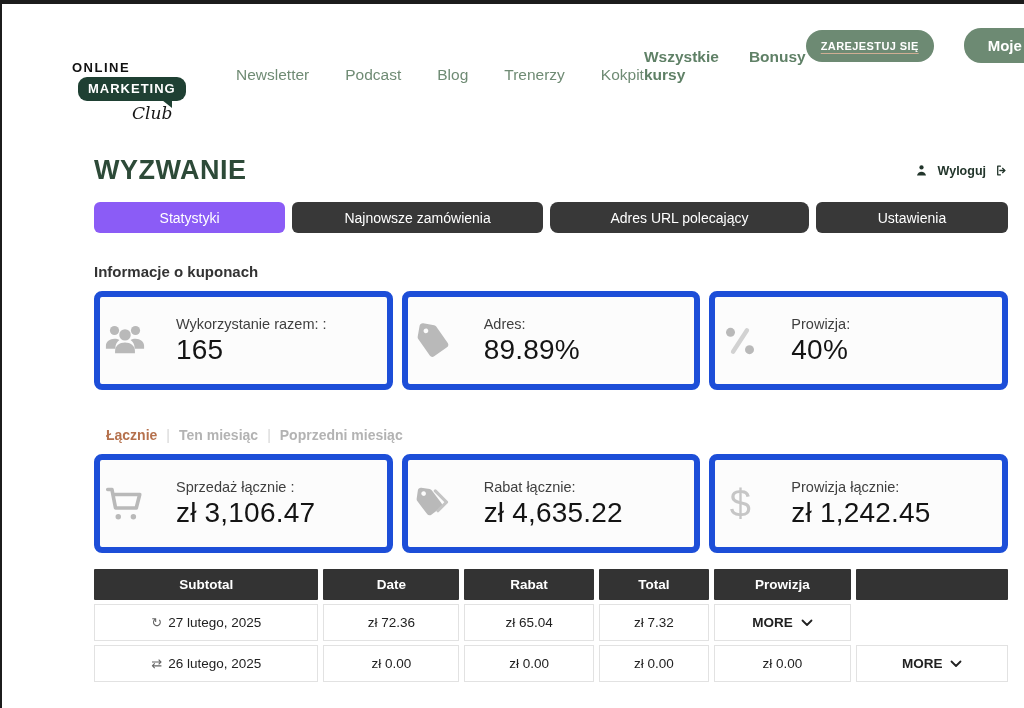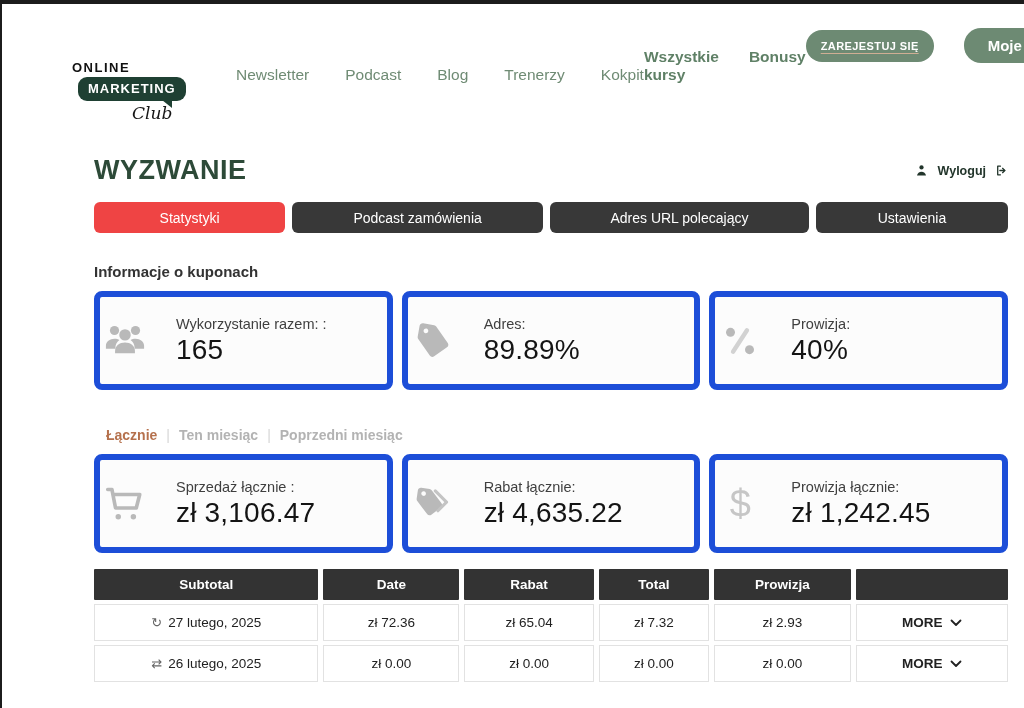--- a/index.html
+++ b/index.html
@@ -48,22 +48,22 @@
   .title-row { display:flex; justify-content:space-between; align-items:center; }
   .page-title { font-size:27px; font-weight:800; color:#2d4a38; letter-spacing:.5px; }
   .logout { display:flex; align-items:center; gap:9px; cursor:pointer; }
   .logout-label { font-size:12.5px; font-weight:700; color:#22352b; }
 
   .tabs { display:flex; gap:7px; margin-top:16px; }
   .tab {
     border-radius:6px; background:#383838; color:#fff; font-size:14px;
     height:31px; display:flex; align-items:center; justify-content:center; cursor:pointer;
   }
-  .tab.active { background:#ef4444; }
-  .tab-1 { flex:192 0 0; } .tab-2 { flex:252 0 0; } .tab-3 { flex:260 0 0; } .tab-4 { flex:193 0 0; }
+  .tab.active { background:#8b5cf6; }
+  .tab-1 { flex:192 0 0; } .tab-2 { flex:252 0 0; } .tab-3 { flex:260 0 0;border-radius:8px; } .tab-4 { flex:193 0 0; }
 
   .section-heading { margin-top:30px; font-size:15px; font-weight:700; color:#333; }
 
   .card-row { display:flex; gap:9px; margin-top:11px; }
   .stat-card {
     flex:1; height:99px; background:#fcfcfc; border:6px solid #1d4ed8; border-radius:8px;
     display:flex; align-items:center; 
   }
   .card-icon { width:50px; display:flex; justify-content:center; flex:0 0 auto; }
   .card-text { margin-left:26px; }
@@ -143,21 +143,21 @@
               <path d="M10 4H5v16h5"></path>
               <path d="M14 8l4 4-4 4"></path>
               <path d="M18 12H9"></path>
             </svg>
         </span>
       </div>
     </div>
 
     <div class="tabs">
       <div class="tab tab-1 active">Statystyki</div>
-      <div class="tab tab-2">Podcast zamówienia</div>
+      <div class="tab tab-2">Najnowsze zamówienia</div>
       <div class="tab tab-3">Adres URL polecający</div>
       <div class="tab tab-4">Ustawienia</div>
     </div>
 
     <div class="section-heading">Informacje o kuponach</div>
 
     <div class="card-row">
       <div class="stat-card">
         <span class="card-icon">
           <svg width="46" height="42" viewBox="0 0 24 22" fill="#b9b9b9">
@@ -261,21 +261,20 @@
       </div>
 
       <div class="tgrid trow">
         <div class="td">
           <span class="row-icon">↻</span>
           <span>27 lutego, 2025</span>
         </div>
         <div class="td">zł 72.36</div>
         <div class="td">zł 65.04</div>
         <div class="td">zł 7.32</div>
-        <div class="td">zł 2.93</div>
         <div class="td more-cell">
           <span>MORE</span>
           <span class="chev" style="display:flex;">
             <svg width="12" height="8" viewBox="0 0 12 8" fill="none" stroke="#222" stroke-width="1.8" stroke-linecap="round" stroke-linejoin="round">
                 <path d="M1.5 1.5L6 6l4.5-4.5"></path>
               </svg>
           </span>
         </div>
       </div>
 

